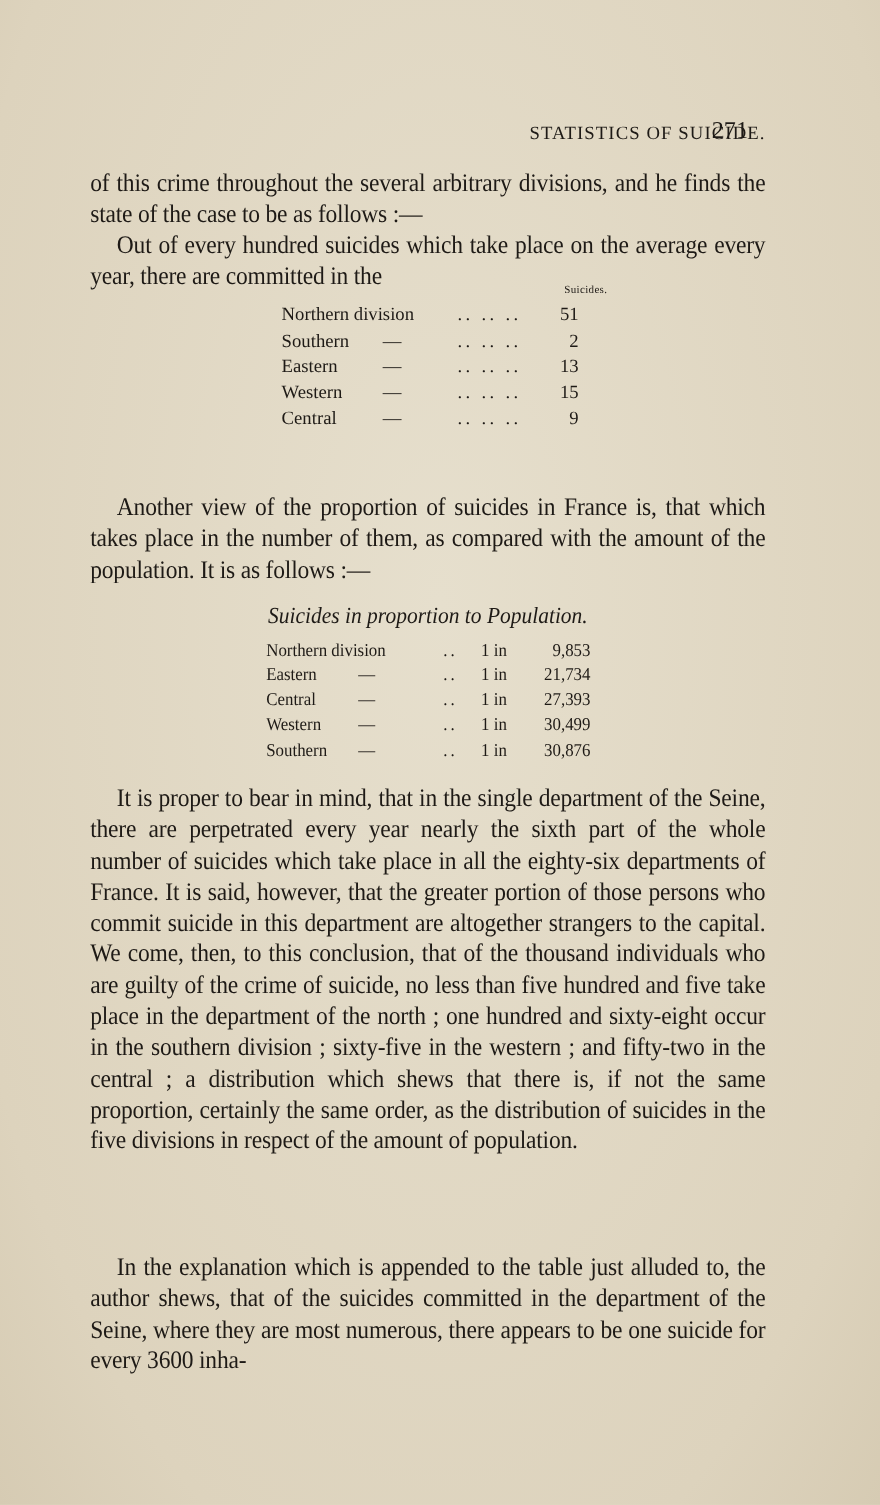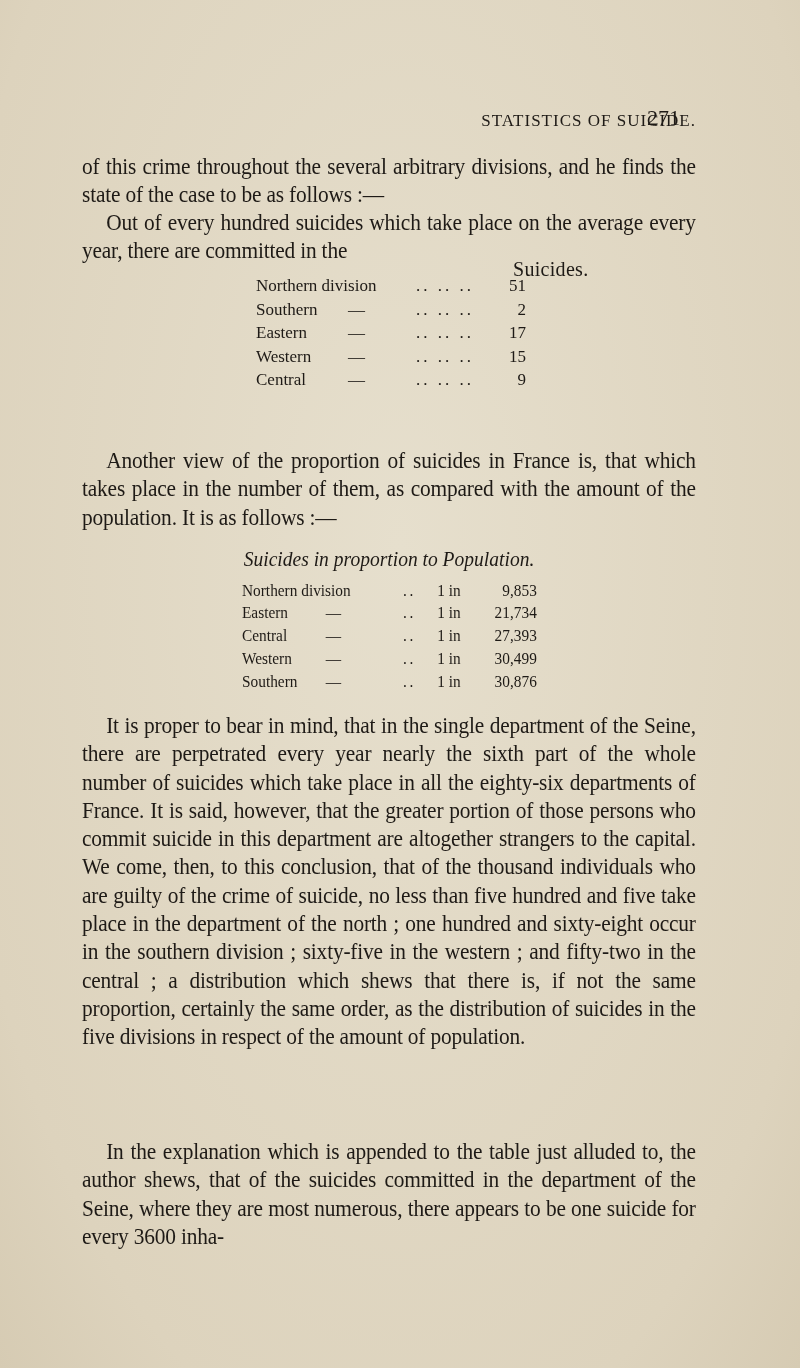--- a/index.html
+++ b/index.html
@@ -21,21 +21,21 @@
   .para {
     font-size: 23px; line-height: 28.3px; text-align: justify;
     letter-spacing: -0.2px;
     transform: scaleX(0.93); transform-origin: left top; width: 660px;
   }
   .p1 { position: absolute; top: 153px; left: 0; }
   .p2 { position: absolute; top: 180px; left: 0; }
   .indent { text-indent: 26px; }
   .tbl { position: absolute; font-size: 17px; }
   .tbl1 { top: 258px; left: 174px; width: 300px; }
-  .tbl-header { position: absolute; left: 257px; top: 0; font-size: 20px; letter-spacing: 0.3px; }
+  .tbl-header { position: absolute; left: 257px; top: 0; font-size: 10px; letter-spacing: 0.3px; }
   .row { position: absolute; left: 0; height: 24px; width: 300px; white-space: nowrap; }
   .row .lbl { position: absolute; left: 0; }
   .row .dash { position: absolute; left: 92px; }
   .row .dots { position: absolute; left: 160px; letter-spacing: 3px; }
   .row .val { position: absolute; right: 30px; text-align: center; }
   .p3 { position: absolute; top: 447px; left: 0; }
   .tbl-title {
     position: absolute; top: 547px; left: 0; width: 614px; text-align: center;
     font-style: italic; font-size: 21px; transform: scaleX(0.93);
   }
@@ -70,21 +70,21 @@
     <div class="row" style="top:42px">
       <span class="lbl">Southern</span>
       <span class="dash">—</span>
       <span class="dots">.. .. ..</span>
       <span class="val">2</span>
     </div>
     <div class="row" style="top:65px">
       <span class="lbl">Eastern</span>
       <span class="dash">—</span>
       <span class="dots">.. .. ..</span>
-      <span class="val">17</span>
+      <span class="val">13</span>
     </div>
     <div class="row" style="top:89px">
       <span class="lbl">Western</span>
       <span class="dash">—</span>
       <span class="dots">.. .. ..</span>
       <span class="val">15</span>
     </div>
     <div class="row" style="top:112px">
       <span class="lbl">Central</span>
       <span class="dash">—</span>

